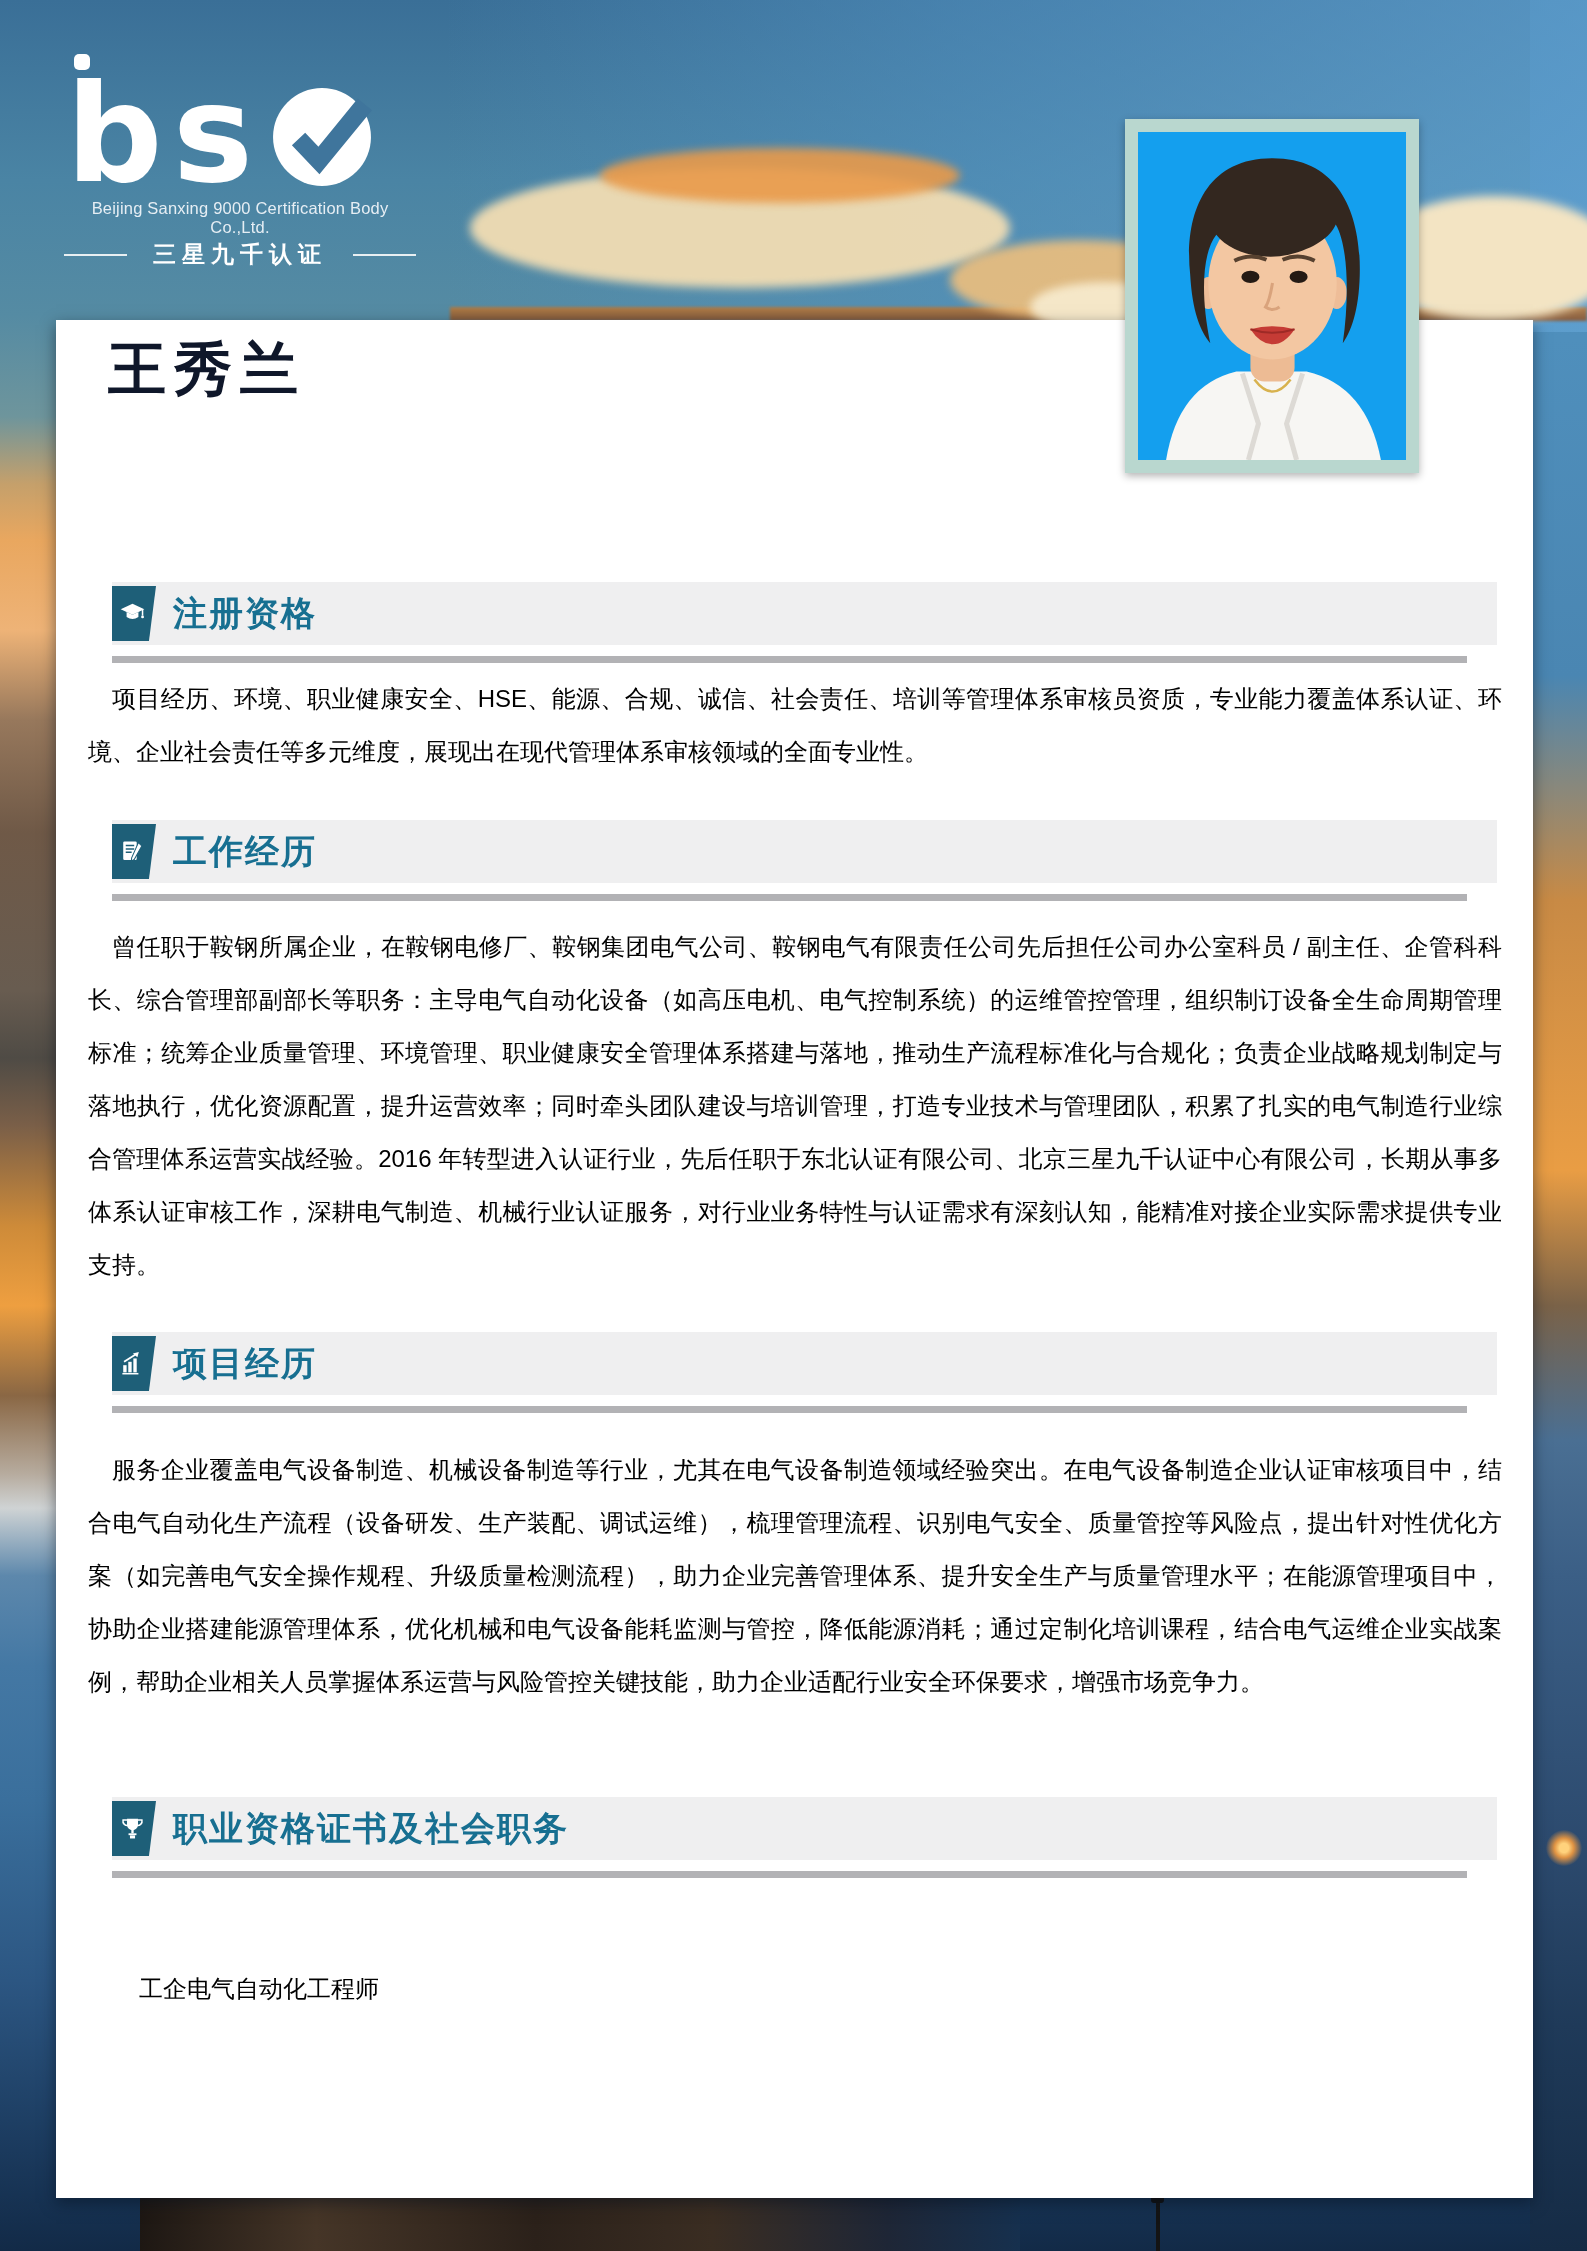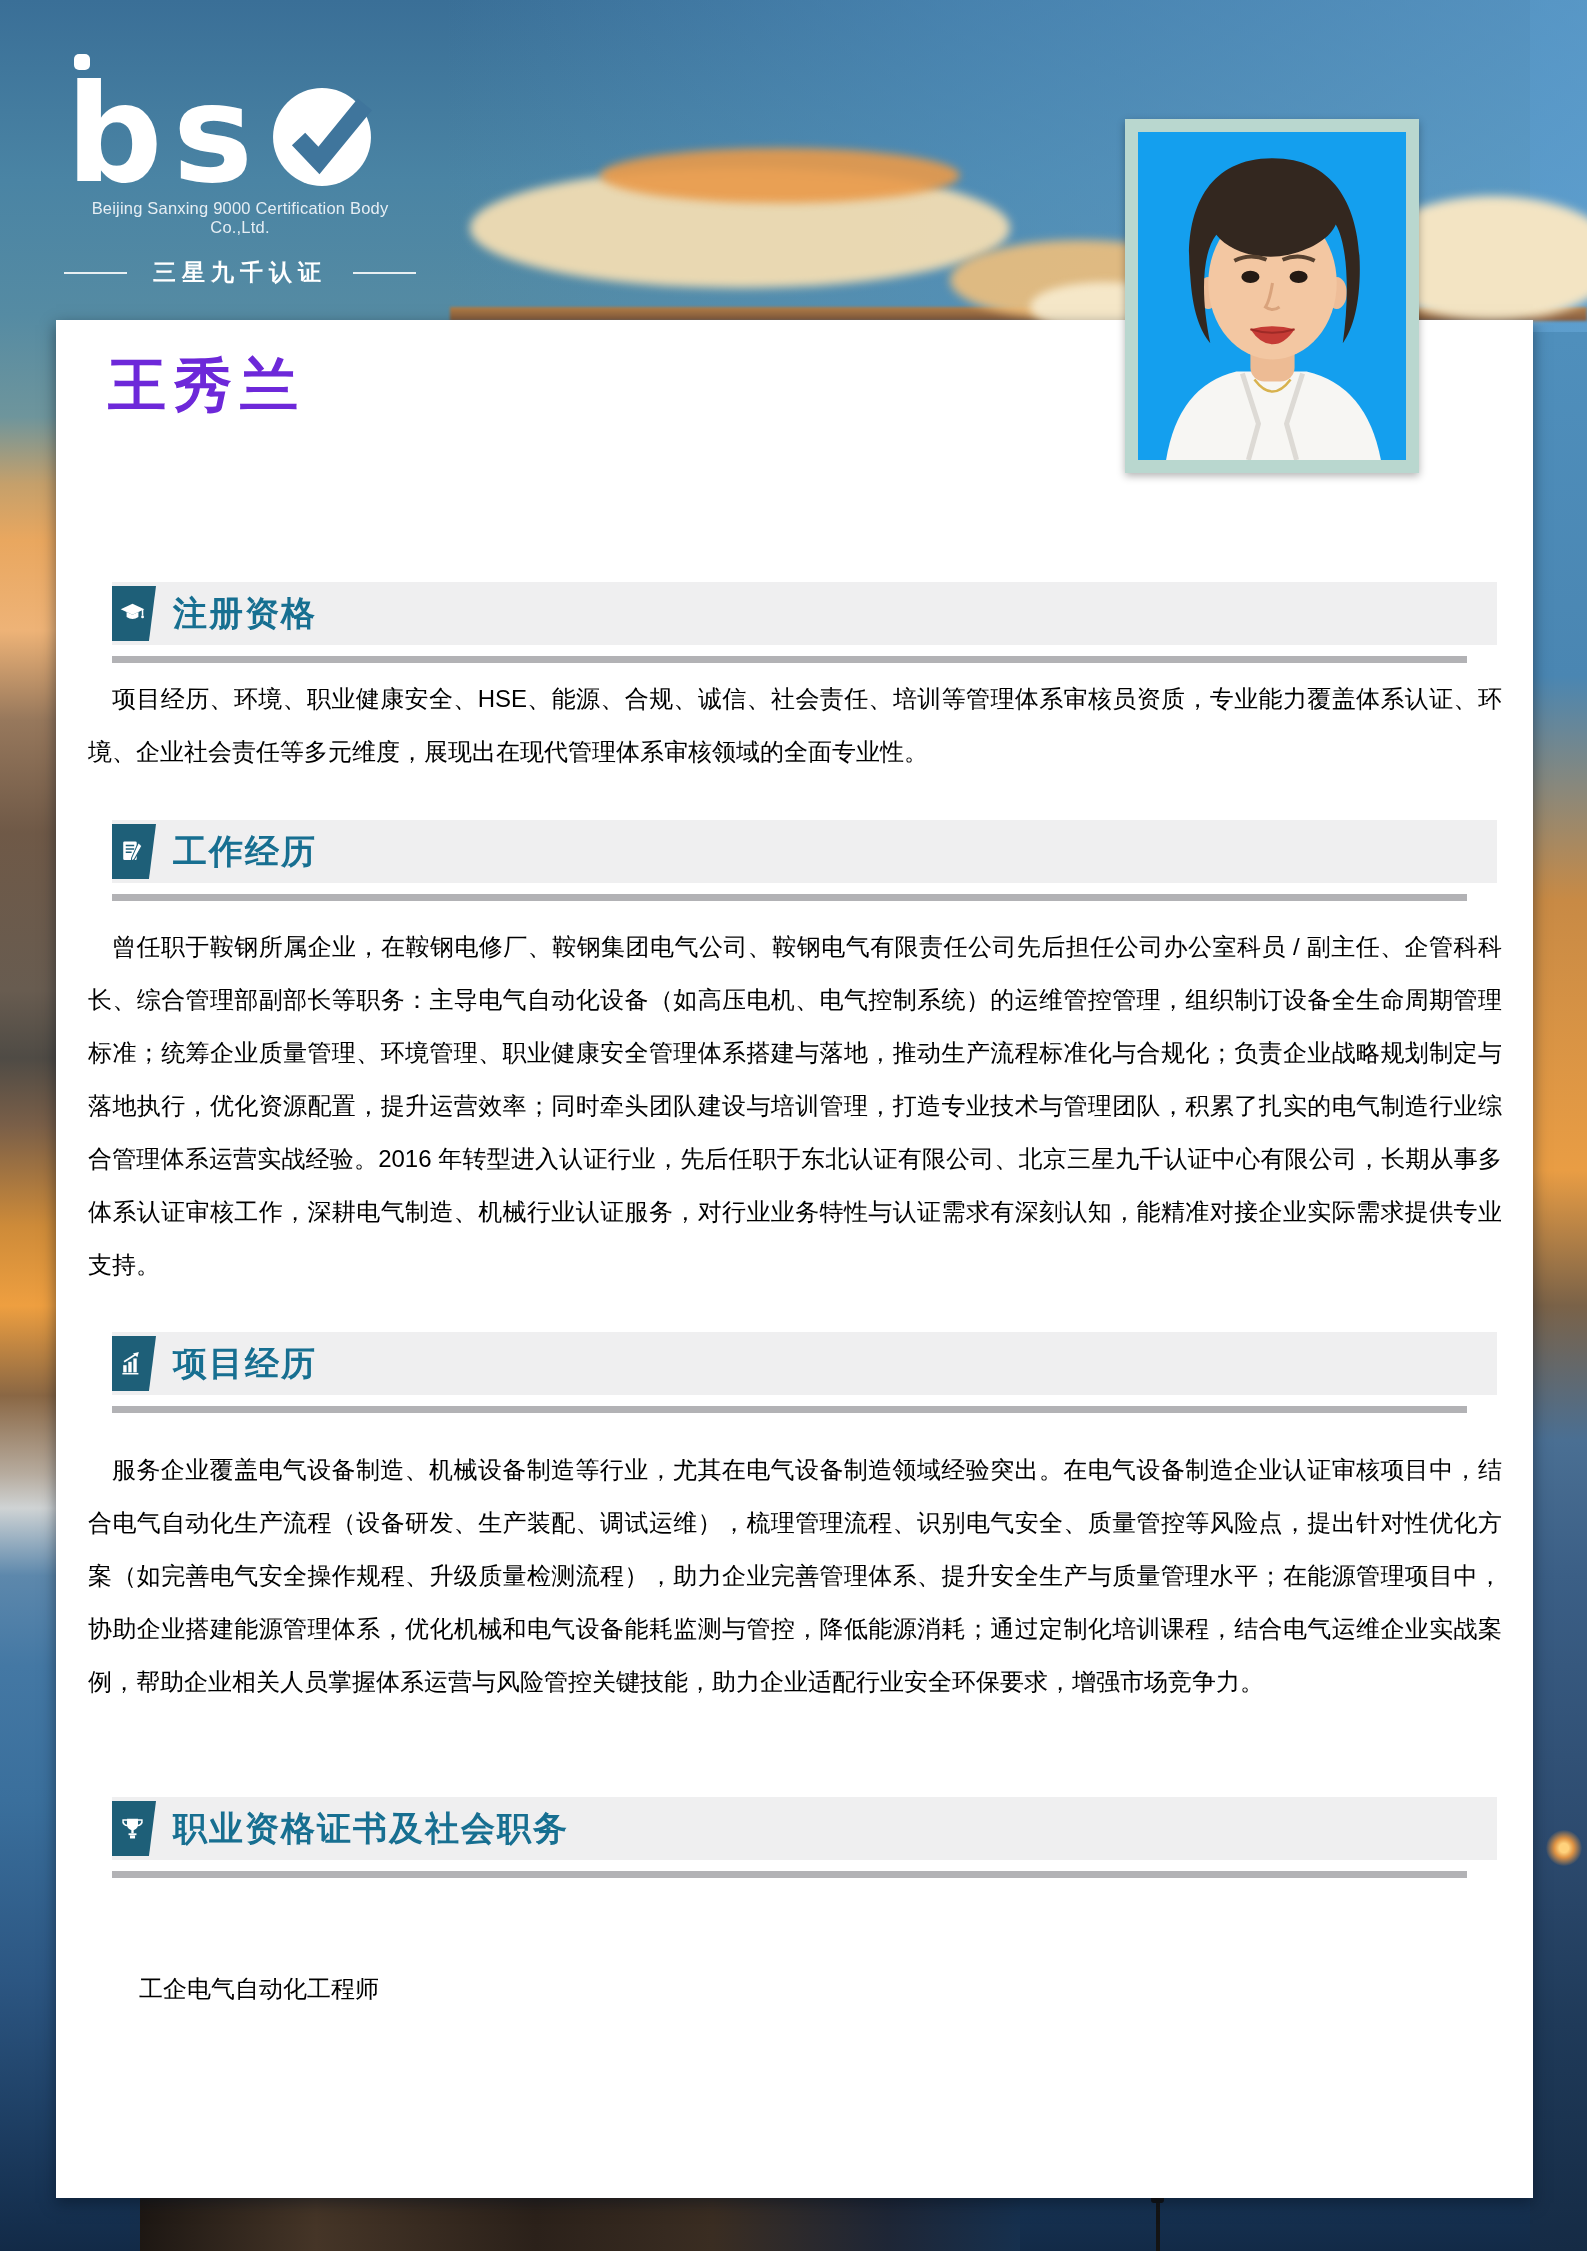--- a/index.html
+++ b/index.html
@@ -55,37 +55,37 @@
   
   .logo{position:absolute;left:64px;top:48px;width:352px;z-index:6;color:#fff;}
   .logo-mark{position:relative;display:flex;align-items:flex-end;height:142px;padding-left:2px;}
   .logo-text{
     font-size:135px;font-weight:700;line-height:110px;letter-spacing:10px;
     font-family:"DejaVu Sans","Liberation Sans",sans-serif;
   }
   .logo-dot{position:absolute;left:10px;top:6px;width:16px;height:16px;background:#fff;border-radius:5px;}
   .logo-check{width:102px;height:102px;margin-left:8px;margin-bottom:2px;overflow:visible;}
   .company-en{margin-top:9px;width:352px;text-align:center;font-size:16.5px;letter-spacing:.2px;color:#e6eef4;}
-  .company-zh-row{display:flex;align-items:center;gap:26px;margin-top:20px;width:352px;}
+  .company-zh-row{display:flex;align-items:center;gap:26px;margin-top:2px;width:352px;}
   .company-zh-row .rule{flex:1;height:2px;background:#f0f4f7;opacity:.95;}
   .company-zh{font-size:23px;font-weight:700;letter-spacing:6px;color:#fff;white-space:nowrap;}
   
   .photo-frame{
     position:absolute;left:1125px;top:119px;width:294px;height:354px;z-index:7;
     background:#b9d7cf;box-shadow:0 3px 8px rgba(0,0,0,.3);box-sizing:border-box;padding:13px;
   }
   .photo-frame svg{display:block;width:268px;height:328px;}
   
   .card{
     position:absolute;left:56px;top:320px;width:1477px;height:1878px;z-index:5;
     background:#ffffff;box-shadow:0 5px 14px rgba(5,15,30,.5);
   }
   .name{
-    position:absolute;left:52px;top:36px;
-    font-size:58px;font-weight:700;letter-spacing:8px;color:#6d28d9;line-height:1;
+    position:absolute;left:52px;top:20px;
+    font-size:58px;font-weight:700;letter-spacing:8px;color:#0f172a;line-height:1;
   }
   
   .section{position:absolute;left:56px;width:1385px;}
   .sec-1{top:262px;} .sec-2{top:500px;} .sec-3{top:1012px;} .sec-4{top:1477px;}
   .sec-bar{height:63px;background:#efeff0;display:flex;align-items:center;}
   .sec-chip{
     width:44px;height:55px;background:#1e5f78;flex:0 0 44px;
     clip-path:polygon(0 0,100% 0,84% 100%,0 100%);
     display:flex;align-items:center;justify-content:center;
   }

